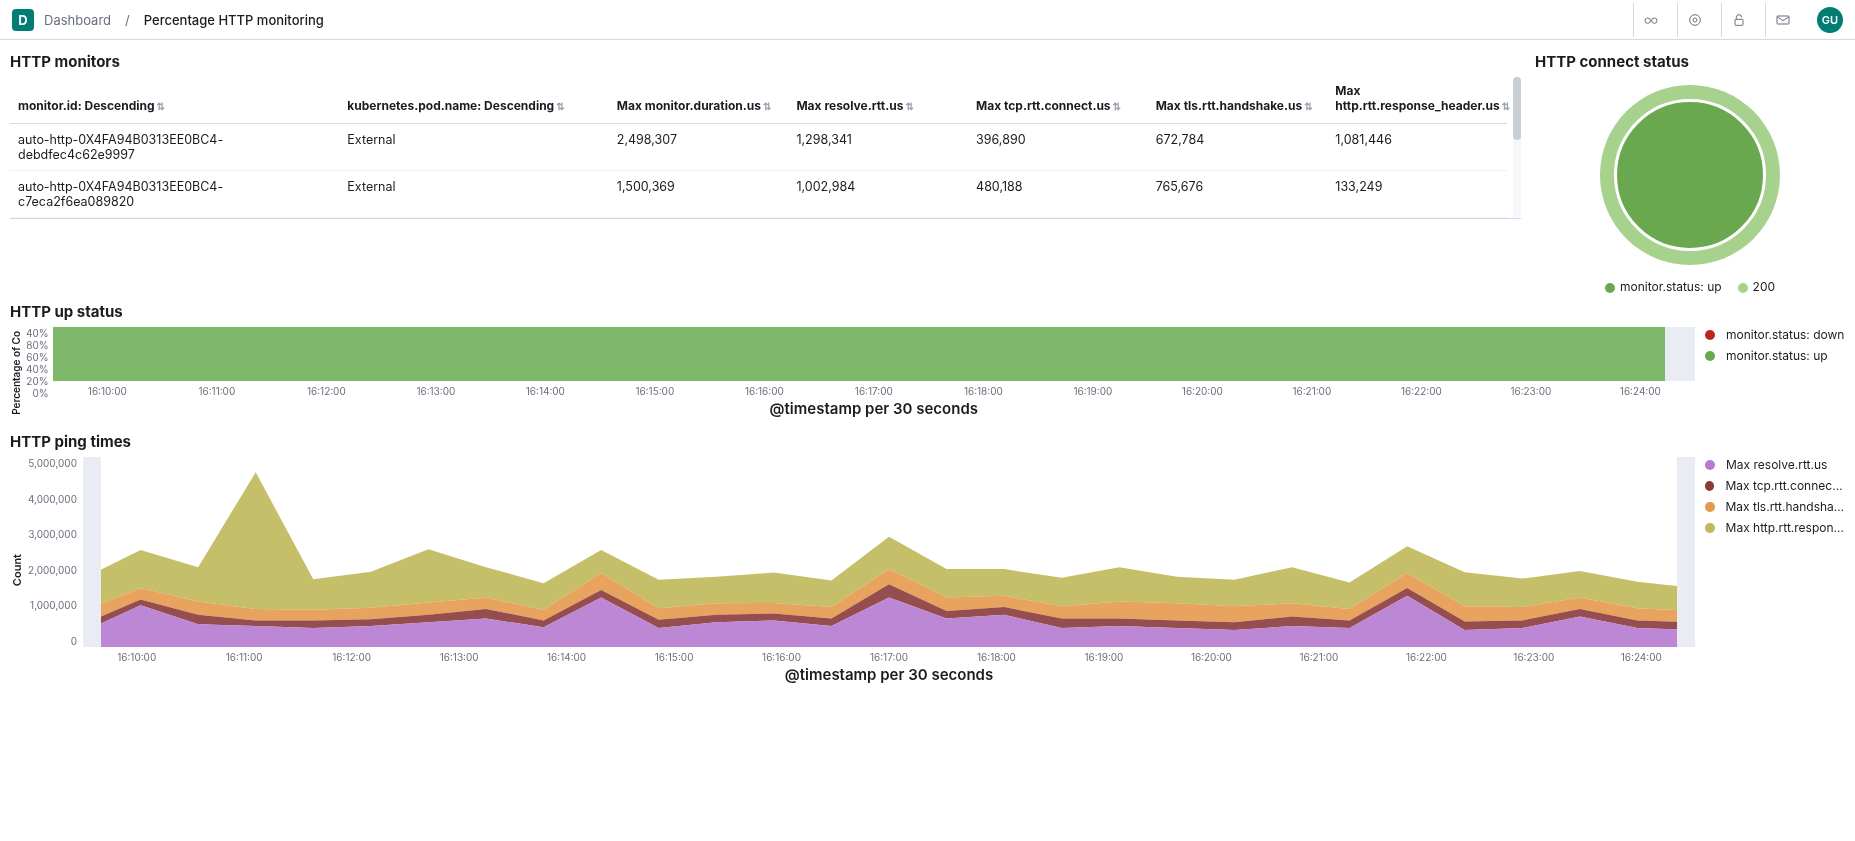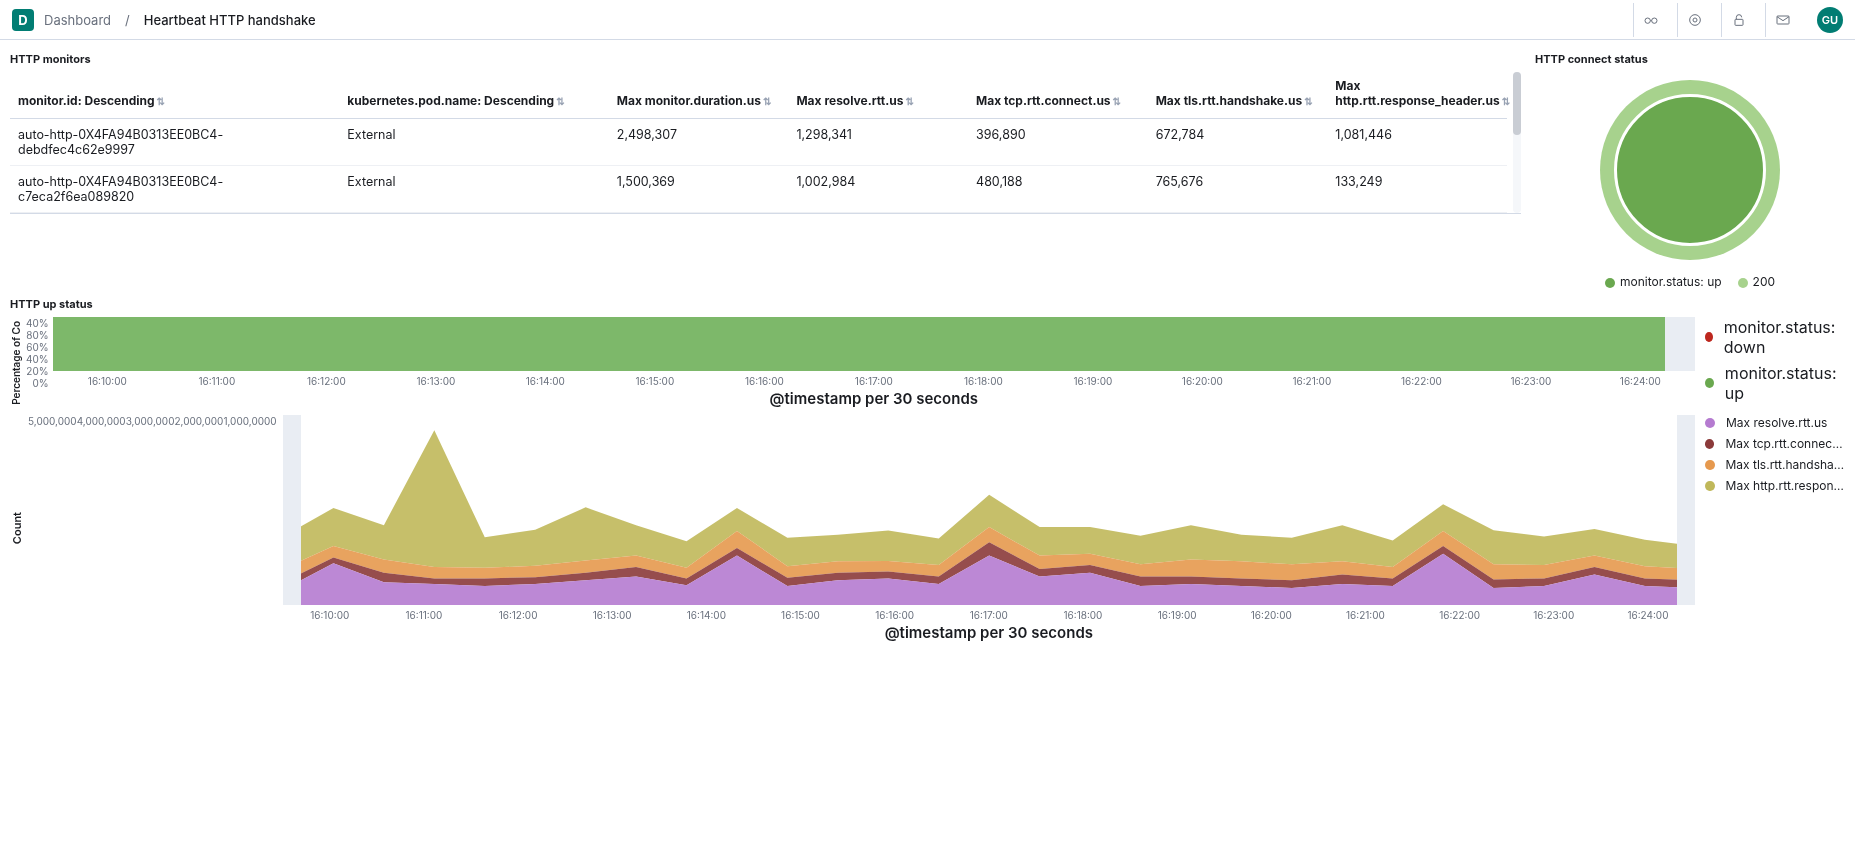--- a/index.html
+++ b/index.html
@@ -25,21 +25,21 @@
   .crumb-sep{color:var(--muted);margin:0 4px}
   .crumb-current{color:var(--text);font-weight:500}
   .spacer{flex:1}
   .icon-btn{width:34px;height:34px;display:flex;align-items:center;justify-content:center;border-left:1px solid var(--border);color:var(--muted);cursor:pointer}
   .icon-btn:first-of-type{border-left:none}
   .icon-btn svg{width:16px;height:16px;stroke:currentColor;fill:none;stroke-width:1.5}
   .avatar{width:26px;height:26px;border-radius:50%;background:var(--teal);color:#fff;display:flex;align-items:center;justify-content:center;font-size:11px;font-weight:600;margin-left:8px}
   
   .page{padding:8px 10px}
   .row{display:flex;gap:14px}
-  .panel-title{font-weight:700;font-size:11px;margin:4px 0 6px}
+  .panel-title{font-weight:700;font-size:15px;margin:4px 0 6px}
   .left{flex:1;min-width:0}
   .right{width:310px}
   
   .table-wrap{position:relative;max-height:230px;overflow:hidden;border-bottom:1px solid var(--border)}
   .scroll-track{position:absolute;right:0;top:0;width:8px;height:100%;background:#f5f7fa;border-radius:4px}
   .scroll-thumb{position:absolute;right:0;top:0;width:8px;height:45%;background:#c9cdd4;border-radius:4px}
   table{width:calc(100% - 14px);border-collapse:collapse;table-layout:fixed}
   th{font-weight:700;font-size:12px;text-align:left;padding:6px 8px 10px;vertical-align:bottom;border-bottom:1px solid var(--border);position:relative}
   th .sort{color:#98a2b3;font-size:10px;margin-left:2px}
   td{padding:8px;border-bottom:1px solid #eef0f4;font-size:12.5px;vertical-align:top;word-wrap:break-word}
@@ -50,47 +50,47 @@
   .donut-inner{position:absolute;inset:14px;border-radius:50%;background:var(--green);border:3px solid #fff}
   .donut-legend{display:flex;gap:16px;margin-top:14px;font-size:12px}
   .lg-dot{display:inline-block;width:10px;height:10px;border-radius:50%;margin-right:5px;vertical-align:middle}
   
   .upchart{display:flex;margin-top:4px}
   .up-yaxis{display:flex;flex-direction:column;justify-content:space-between;font-size:10px;color:var(--muted);text-align:right;padding-right:4px;height:54px}
   .up-axis-label{writing-mode:vertical-rl;transform:rotate(180deg);font-size:10px;color:var(--text);font-weight:600;align-self:center;margin-right:4px}
   .up-plot{flex:1;height:54px;background:linear-gradient(to top,#f5f7fa 0,#f5f7fa 0);position:relative}
   .up-bar{position:absolute;inset:0;background:#7db86a}
   .up-bar.gray-end{right:0;left:auto;width:30px;background:#e9edf3}
-  .up-legend{width:150px;font-size:16px;padding-left:10px}
+  .up-legend{width:150px;font-size:12px;padding-left:10px}
   .up-legend .item{display:flex;align-items:center;gap:6px;margin-bottom:6px}
   .xaxis{display:flex;font-size:10px;color:var(--muted);margin-top:4px}
   .xaxis .tick{flex:1;text-align:center}
   .xaxis-title{text-align:center;font-size:15px;color:var(--text);font-weight:600;margin-top:2px}
   
   .ping{display:flex;margin-top:6px}
-  .ping-yaxis{display:flex;flex-direction:row;justify-content:space-between;font-size:10px;color:var(--muted);text-align:right;padding-right:6px;height:190px}
+  .ping-yaxis{display:flex;flex-direction:column;justify-content:space-between;font-size:10px;color:var(--muted);text-align:right;padding-right:6px;height:190px}
   .ping-axis-label{writing-mode:vertical-rl;transform:rotate(180deg);font-size:11px;color:var(--text);font-weight:600;align-self:center;margin-right:4px}
   .ping-plot{flex:1;height:190px;position:relative;overflow:hidden}
   .ping-plot svg{width:100%;height:100%;display:block}
   .ping-legend{width:150px;font-size:12px;padding-left:10px}
   .ping-legend .item{display:flex;align-items:center;gap:6px;margin-bottom:6px;white-space:nowrap;overflow:hidden;text-overflow:ellipsis}
   .gray-box-l{position:absolute;left:0;top:0;bottom:0;width:18px;background:#e9edf3}
   .gray-box-r{position:absolute;right:0;top:0;bottom:0;width:18px;background:#e9edf3}
   col.c-id{width:22%}
   col.c-pod{width:18%}
   col.c-n{width:12%}
 </style>
 </head>
 <body>
 
 <div class="topbar">
   <div class="logo">D</div>
   <span class="crumb">Dashboard</span>
   <span class="crumb-sep">/</span>
-  <span class="crumb-current">Heartbeat HTTP handshake</span>
+  <span class="crumb-current">Percentage HTTP monitoring</span>
   <div class="spacer"></div>
   <div class="icon-btn">
       <svg viewBox="0 0 24 24">
         <circle cx="7" cy="13" r="4"></circle>
         <circle cx="17" cy="13" r="4"></circle>
         <path d="M11 13h2"></path>
       </svg>
     </div>
   <div class="icon-btn">
       <svg viewBox="0 0 24 24">
@@ -214,20 +214,21 @@
           <div class="tick">16:24:00</div>
         </div>
       <div class="xaxis-title">@timestamp per 30 seconds</div>
     </div>
     <div class="up-legend" id="up-legend">
         <div class="item"><span class="lg-dot" style="background:#bd271e"></span>monitor.status: down</div>
         <div class="item"><span class="lg-dot" style="background:#6aa84f"></span>monitor.status: up</div>
       </div>
   </div>
 
+  <div class="panel-title" style="margin-top:14px">HTTP ping times</div>
   <div class="ping">
     <div class="ping-axis-label">Count</div>
     <div class="ping-yaxis" id="ping-y">
         <div>5,000,000</div>
         <div>4,000,000</div>
         <div>3,000,000</div>
         <div>2,000,000</div>
         <div>1,000,000</div>
         <div>0</div>
       </div>

